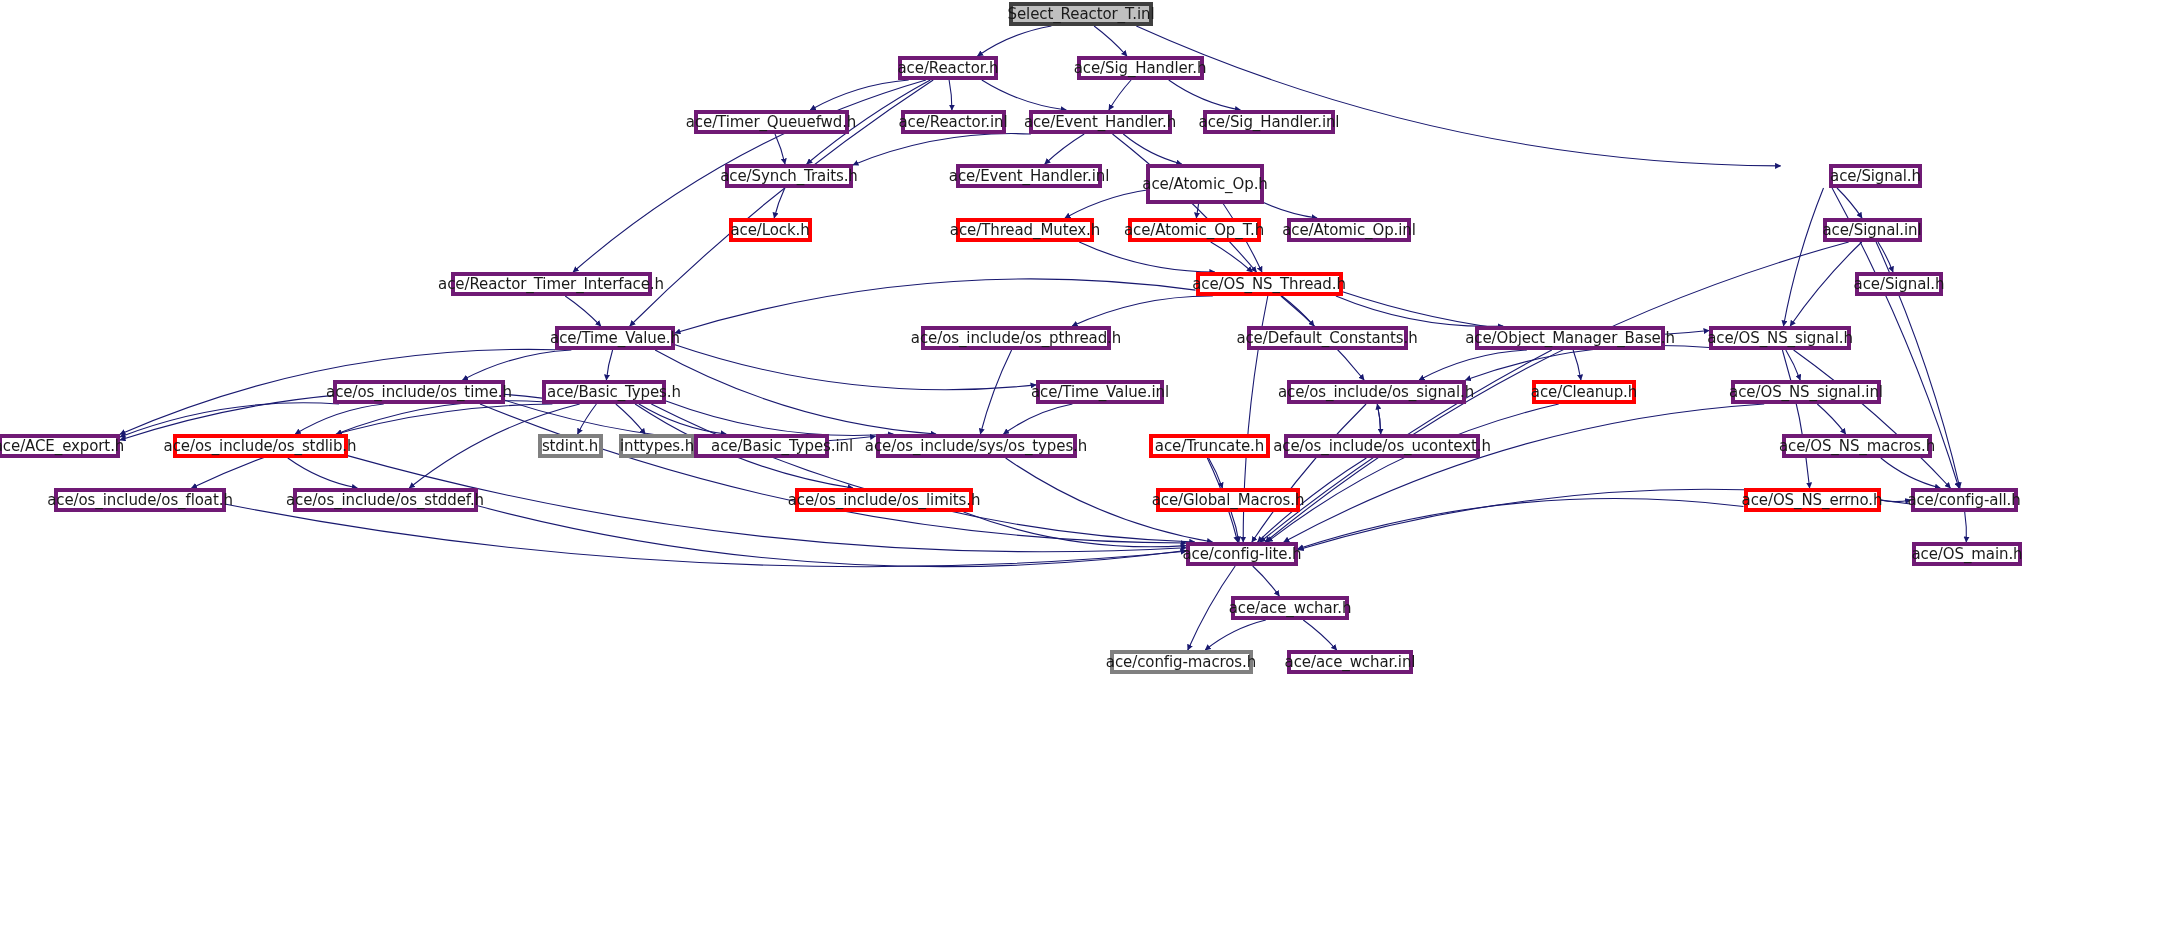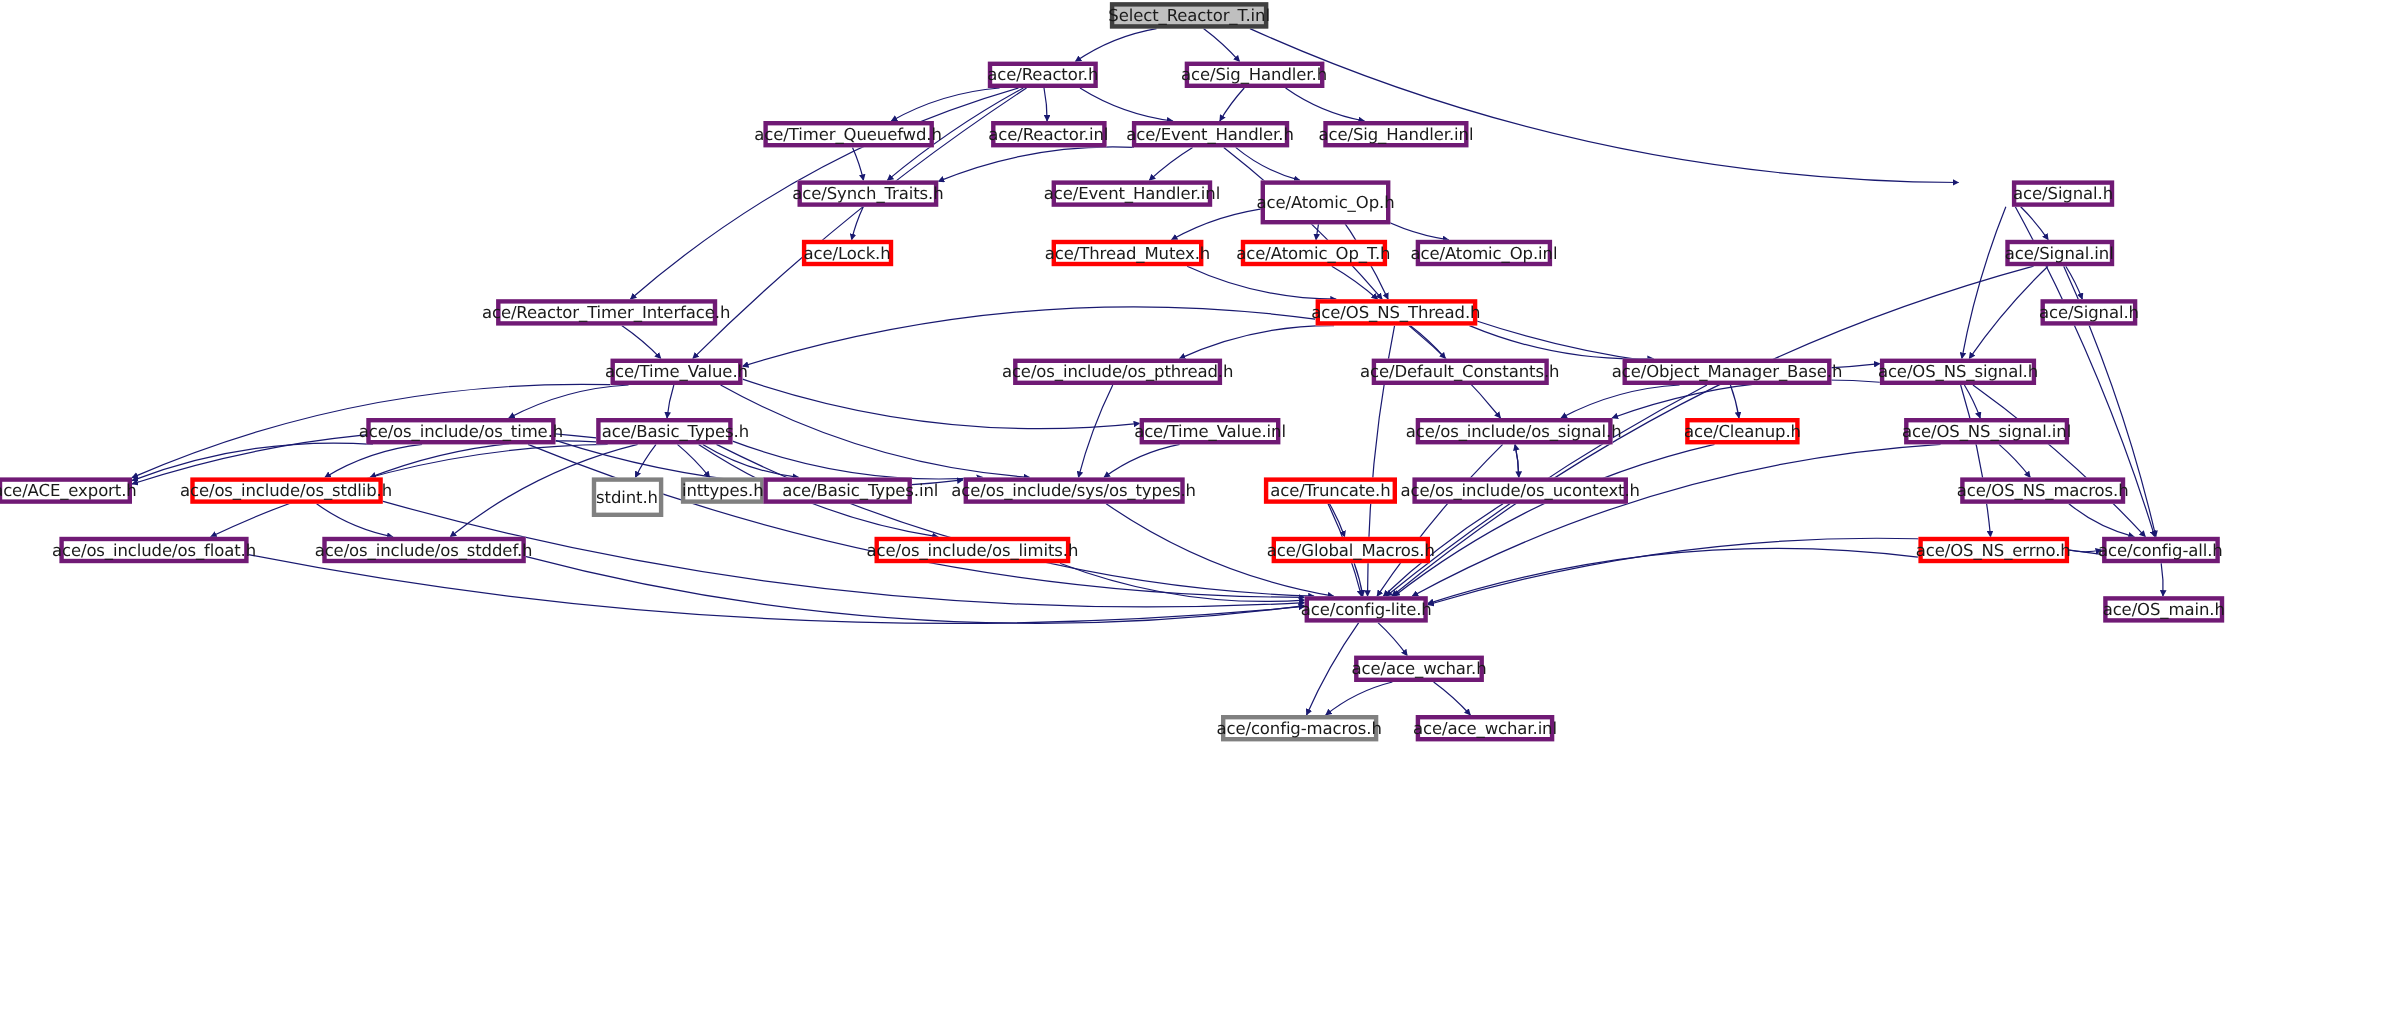--- a/index.html
+++ b/index.html
@@ -249,21 +249,21 @@
       </div>
       <div class="node" style="left: 1731px; top: 380px; width: 150px; height: 24px;">
         <span class="node-label">ace/OS_NS_signal.inl</span>
       </div>
       <div class="node" style="left: -2px; top: 434px; width: 122px; height: 24px;">
         <span class="node-label">ace/ACE_export.h</span>
       </div>
       <div class="node red" style="left: 172.5px; top: 434px; width: 175px; height: 24px;">
         <span class="node-label">ace/os_include/os_stdlib.h</span>
       </div>
-      <div class="node gray" style="left: 537.5px; top: 434px; width: 65px; height: 36px;">
+      <div class="node gray" style="left: 537.5px; top: 434px; width: 65px; height: 24px;">
         <span class="node-label">stdint.h</span>
       </div>
       <div class="node gray" style="left: 619px; top: 434px; width: 76px; height: 24px;">
         <span class="node-label">inttypes.h</span>
       </div>
       <div class="node" style="left: 693.5px; top: 434px; width: 135px; height: 24px; padding-left: 42px;">
         <span class="node-label">ace/Basic_Types.inl</span>
       </div>
       <div class="node" style="left: 875.5px; top: 434px; width: 201px; height: 24px;">
         <span class="node-label">ace/os_include/sys/os_types.h</span>

